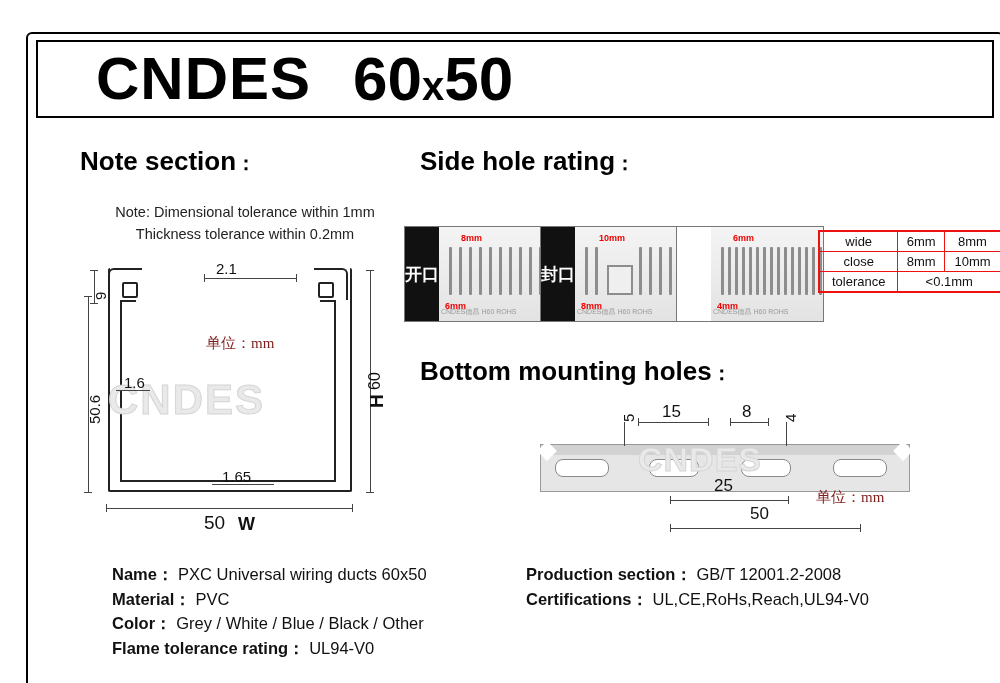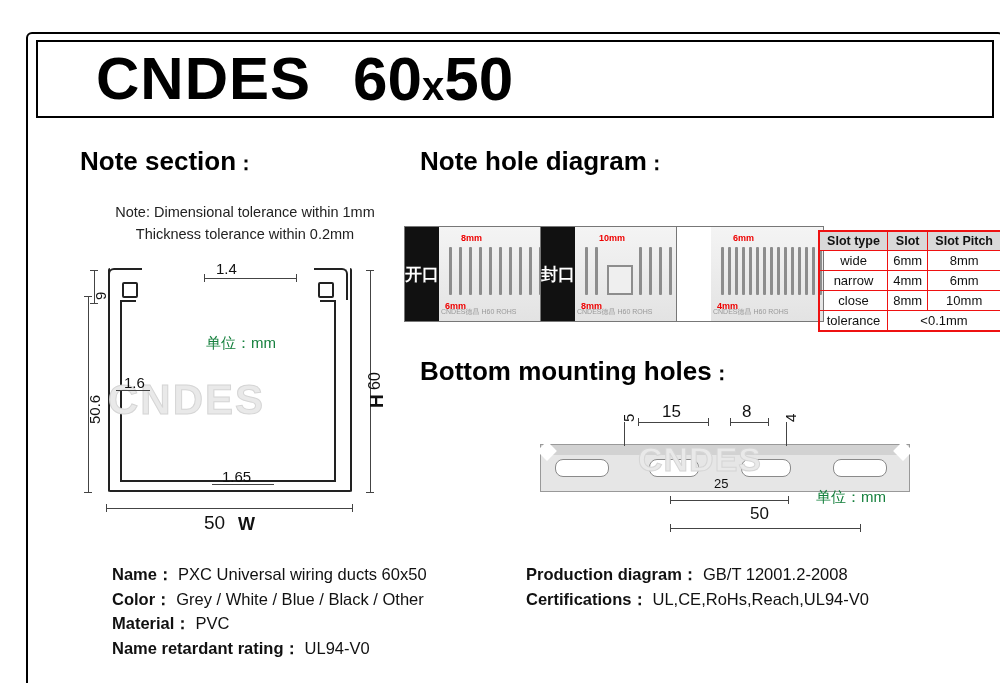--- a/index.html
+++ b/index.html
@@ -61,21 +61,21 @@
 
   .wm{
     position:absolute;font-weight:bold;color:#e9e9e9;
     -webkit-text-stroke:1px #d5d5d5;
     pointer-events:none;user-select:none;
   }
   #wm-cross{left:22px;top:120px;font-size:42px;letter-spacing:2px;}
 
   .lbl{position:absolute;font-size:15px;color:#111;}
   .lblv{position:absolute;font-size:15px;color:#111;transform:rotate(-90deg);transform-origin:left top;white-space:nowrap;}
-  .unit{position:absolute;font-size:15px;color:#15803d;}
+  .unit{position:absolute;font-size:15px;color:#7f1d1d;font-family:Liberation Serif, serif;}
 
   .dimline{position:absolute;background:#444;}
   .hline{height:1px;}
   .vline{width:1px;}
 
   
   #side-head{position:absolute;left:392px;top:112px;}
   .holebox{position:absolute;top:192px;width:148px;height:96px;border:1px solid #777;background:#fff;box-sizing:border-box;overflow:hidden;}
   #holebox-1{left:376px;}
   #holebox-2{left:512px;}
@@ -145,21 +145,21 @@
       <div class="tabR"></div>
     </div>
 
     <div class="wm" id="wm-cross">CNDES</div>
 
     <div class="unit" style="left:120px;top:78px;">单位：mm</div>
 
     <div class="dimline hline" style="left:118px;top:22px;width:92px;"></div>
     <div class="dimline vline" style="left:118px;top:18px;height:8px;"></div>
     <div class="dimline vline" style="left:210px;top:18px;height:8px;"></div>
-    <div class="lbl" style="left:130px;top:4px;">1.4</div>
+    <div class="lbl" style="left:130px;top:4px;">2.1</div>
 
     <div class="dimline vline" style="left:8px;top:14px;height:34px;"></div>
     <div class="dimline hline" style="left:4px;top:14px;width:8px;"></div>
     <div class="dimline hline" style="left:4px;top:47px;width:8px;"></div>
     <div class="lblv" style="left:6px;top:44px;">9</div>
 
     <div class="lbl" style="left:38px;top:118px;">1.6</div>
     <div class="dimline hline" style="left:30px;top:134px;width:34px;"></div>
 
     <div class="dimline vline" style="left:2px;top:40px;height:196px;"></div>
@@ -177,21 +177,21 @@
     <div class="lblv" style="left:280px;top:134px;font-size:16px;">60</div>
 
     <div class="dimline hline" style="left:20px;top:252px;width:246px;"></div>
     <div class="dimline vline" style="left:20px;top:248px;height:8px;"></div>
     <div class="dimline vline" style="left:266px;top:248px;height:8px;"></div>
     <div class="lbl" style="left:118px;top:256px;font-size:19px;">50</div>
     <div class="lbl" style="left:152px;top:258px;font-size:18px;font-weight:bold;">W</div>
   </div>
 
   <div class="h-sec" id="side-head">
-    <span>Note hole diagram</span><span class="colon">：</span>
+    <span>Side hole rating</span><span class="colon">：</span>
   </div>
 
   <div class="holebox" id="holebox-1">
     <div class="cnbadge">开口</div>
     <div class="holeimg">
       <div class="slots">
         <div class="slot" style="left:2px;"></div>
           <div class="slot" style="left:12px;"></div>
         <div class="slot" style="left:22px;"></div>
           <div class="slot" style="left:32px;"></div>
@@ -247,34 +247,24 @@
         <div class="slot" style="left:100px;"></div>
       </div>
       <div class="redtxt" style="left:22px;top:6px;">6mm</div>
       <div class="redtxt" style="left:6px;top:74px;">4mm</div>
     </div>
     <div class="hb-note">CNDES德昌 H60 ROHS</div>
   </div>
 
   <table class="slottable">
     <tbody>
-        <tr>
-      <th>Slot type</th>
-      <th>Slot</th>
-      <th>Slot Pitch</th>
-    </tr>
     <tr>
       <td>wide</td>
       <td>6mm</td>
       <td>8mm</td>
-    </tr>
-    <tr>
-      <td>narrow</td>
-      <td>4mm</td>
-      <td>6mm</td>
     </tr>
     <tr>
       <td>close</td>
       <td>8mm</td>
       <td>10mm</td>
     </tr>
     <tr>
       <td>tolerance</td>
       <td colspan="2">&lt;0.1mm</td>
     </tr>
@@ -309,52 +299,52 @@
     <div class="dimline vline" style="left:212px;top:2px;height:8px;"></div>
     <div class="dimline vline" style="left:250px;top:2px;height:8px;"></div>
     <div class="lbl" style="left:224px;top:-14px;font-size:17px;">8</div>
 
     <div class="dimline vline" style="left:268px;top:6px;height:24px;"></div>
     <div class="lblv" style="left:264px;top:6px;">4</div>
 
     <div class="dimline hline" style="left:152px;top:84px;width:118px;"></div>
     <div class="dimline vline" style="left:152px;top:80px;height:8px;"></div>
     <div class="dimline vline" style="left:270px;top:80px;height:8px;"></div>
-    <div class="lbl" style="left:196px;top:60px;font-size:13px;">25</div>
+    <div class="lbl" style="left:196px;top:60px;font-size:17px;">25</div>
 
     <div class="dimline hline" style="left:152px;top:112px;width:190px;"></div>
     <div class="dimline vline" style="left:152px;top:108px;height:8px;"></div>
     <div class="dimline vline" style="left:342px;top:108px;height:8px;"></div>
     <div class="lbl" style="left:232px;top:88px;font-size:17px;">50</div>
 
     <div class="unit" style="left:298px;top:72px;">单位：mm</div>
   </div>
 
   <div class="spec" id="spec-left">
     <div>
       <b>Name</b><b>：</b>
       <span>PXC Universal wiring ducts 60x50</span>
     </div>
     <div>
+      <b>Material</b><b>：</b>
+      <span>PVC</span>
+    </div>
+    <div>
       <b>Color</b><b>：</b>
       <span>Grey / White / Blue / Black / Other</span>
     </div>
     <div>
-      <b>Material</b><b>：</b>
-      <span>PVC</span>
-    </div>
-    <div>
-      <b>Name retardant rating</b><b>：</b>
+      <b>Flame tolerance rating</b><b>：</b>
       <span>UL94-V0</span>
     </div>
   </div>
 
   <div class="spec" id="spec-right">
     <div>
-      <b>Production diagram</b><b>：</b>
+      <b>Production section</b><b>：</b>
       <span>GB/T 12001.2-2008</span>
     </div>
     <div>
       <b>Certifications</b><b>：</b>
       <span>UL,CE,RoHs,Reach,UL94-V0</span>
     </div>
   </div>
 
 </div>
 

